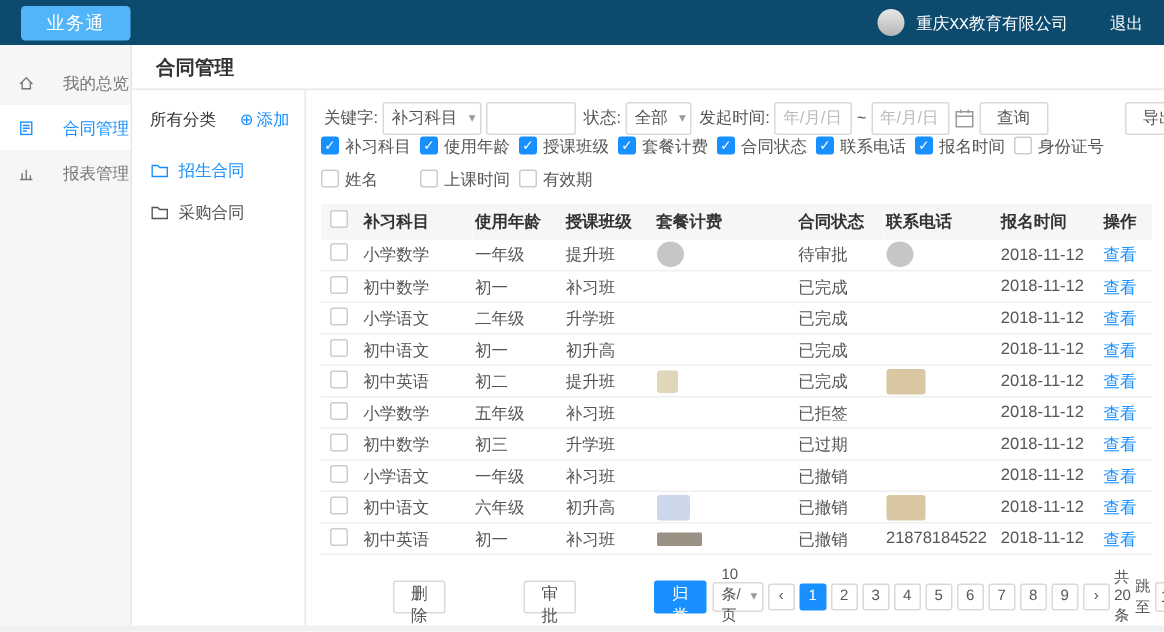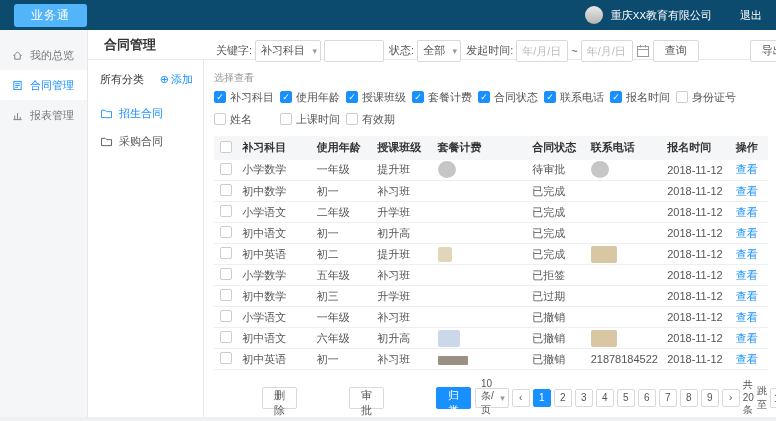--- a/index.html
+++ b/index.html
@@ -14,21 +14,21 @@
   .topbar { height: 30px; background: #0c4a6e; display: flex; align-items: center; padding: 0 14px; color: #fff; }
   .logo { background: #52b5fa; border-radius: 3px; padding: 3px 17px; font-size: 12px; letter-spacing: 1px; }
   .top-right { margin-left: auto; display: flex; align-items: center; gap: 8px; font-family: Liberation Mono, monospace; }
   .avatar { width: 18px; height: 18px; border-radius: 50%; background: linear-gradient(#e8e8e8,#b5b5b5); }
   .logout { color: #fff; margin-left: 20px; text-decoration: none; cursor: pointer; }
 
   .frame { display: flex; height: 387px; }
 
   
   .sidebar { width: 88px; background: #f5f6f8; border-right: 1px solid #e6e6e6; padding-top: 10px; flex-shrink: 0; }
-  .side-item { height: 30px; display: flex; align-items: center; gap: 6px; padding-left: 12px; color: #777; cursor: pointer; }
+  .side-item { height: 30px; display: flex; align-items: center; gap: 18px; padding-left: 12px; color: #777; cursor: pointer; }
   .side-item.active { background: #fff; color: #1890ff; }
   .sicon { display: inline-flex; width: 12px; }
 
   .content { flex: 1; display: flex; flex-direction: column; min-width: 0; }
   .title-bar { height: 30px; border-bottom: 1px solid #e8e8e8; display: flex; align-items: center; padding-left: 16px; flex-shrink: 0; }
   .page-title { font-size: 13px; font-weight: bold; }
   .content-row { flex: 1; display: flex; min-height: 0; }
 
   
   .cat-panel { width: 116px; border-right: 1px solid #e8e8e8; padding-top: 12px; flex-shrink: 0; }
@@ -191,21 +191,20 @@
             <span class="cal">
               <svg width="14" height="14" viewBox="0 0 14 14">
                   <rect x="1.5" y="2.5" width="11" height="10" fill="none" stroke="currentColor"></rect>
                   <path d="M1.5 5.5 H12.5 M4.5 1 V3.5 M9.5 1 V3.5" stroke="currentColor" fill="none"></path>
                 </svg>
             </span>
             <button class="btn search">查询</button>
             <button class="btn">导出</button>
           </div>
 
-          <div class="view-label">选择查看</div>
           <div class="opts" id="opt-row1">
               <span class="opt">
                 <span class="cb on">✓</span>
                 <span>补习科目</span>
               </span>
               <span class="opt">
                 <span class="cb on">✓</span>
                 <span>使用年龄</span>
               </span>
               <span class="opt">

